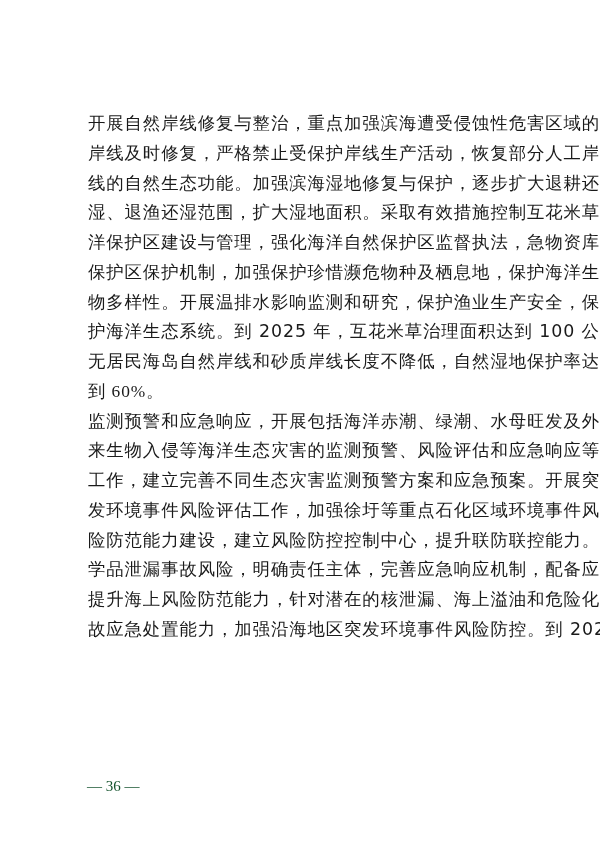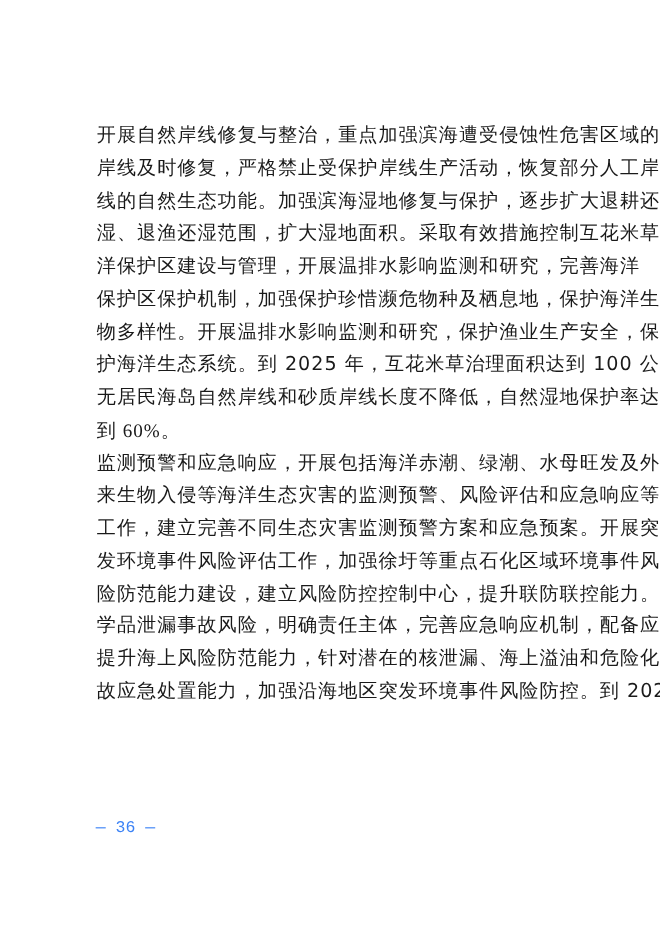--- a/index.html
+++ b/index.html
@@ -12,35 +12,35 @@
     position: absolute; left: 88px; top: 96px; width: 446px; margin-top: 13px;
   }
   .line {
     display: block; height: 29.76px; line-height: 29.76px;
     font-size: 17.4px; white-space: nowrap; letter-spacing: 0.9px;
     text-align: justify; text-align-last: justify;
   }
   .line.last { text-align: right; text-align-last: left; font-family: Liberation Serif, serif; }
   .line.indent { padding-left: 40px; }
   .page-number {
-    position: absolute; left: 87px; top: 744px; font-family: Liberation Mono, monospace;
-    font-size: 15px; color: #3b82f6; white-space: nowrap;
+    position: absolute; left: 87px; top: 778px; font-family: Liberation Serif, serif;
+    font-size: 15px; color: #14532d; white-space: nowrap;
   }
 </style>
 </head>
 <body>
 
 <div class="page">
   <div class="body-text">
 
     <span class="line">开展自然岸线修复与整治，重点加强滨海遭受侵蚀性危害区域的</span>
     <span class="line">岸线及时修复，严格禁止受保护岸线生产活动，恢复部分人工岸</span>
     <span class="line">线的自然生态功能。加强滨海湿地修复与保护，逐步扩大退耕还</span>
     <span class="line">湿、退渔还湿范围，扩大湿地面积。采取有效措施控制互花米草</span>
-    <span class="line">洋保护区建设与管理，开展温排水影响监测和研究，完善海洋</span>
+    <span class="line">洋保护区建设与管理，强化海洋自然保护区监督执法，急物资库</span>
     <span class="line">保护区保护机制，加强保护珍惜濒危物种及栖息地，保护海洋生</span>
     <span class="line">物多样性。开展温排水影响监测和研究，保护渔业生产安全，保</span>
     <span class="line">护海洋生态系统。到 2025 年，互花米草治理面积达到 100 公顷，</span>
     <span class="line">无居民海岛自然岸线和砂质岸线长度不降低，自然湿地保护率达</span>
     <span class="line last">到 60%。</span>
 
     <span class="line">监测预警和应急响应，开展包括海洋赤潮、绿潮、水母旺发及外</span>
     <span class="line">来生物入侵等海洋生态灾害的监测预警、风险评估和应急响应等</span>
     <span class="line">工作，建立完善不同生态灾害监测预警方案和应急预案。开展突</span>
     <span class="line">发环境事件风险评估工作，加强徐圩等重点石化区域环境事件风</span>

